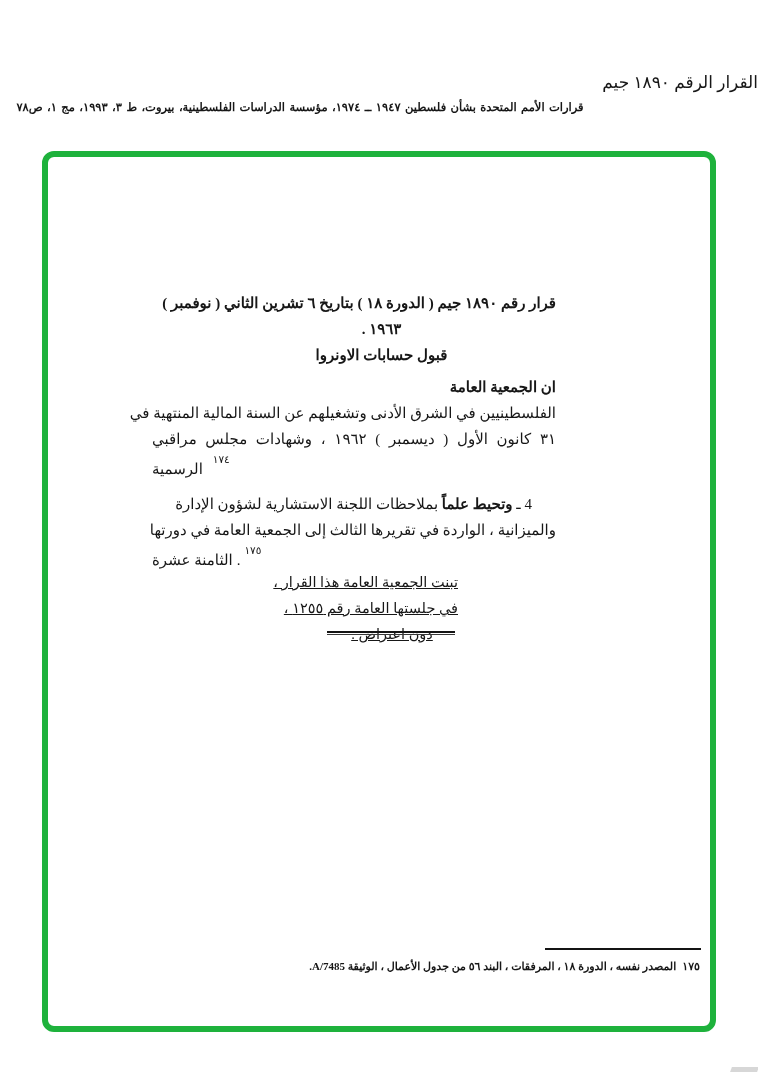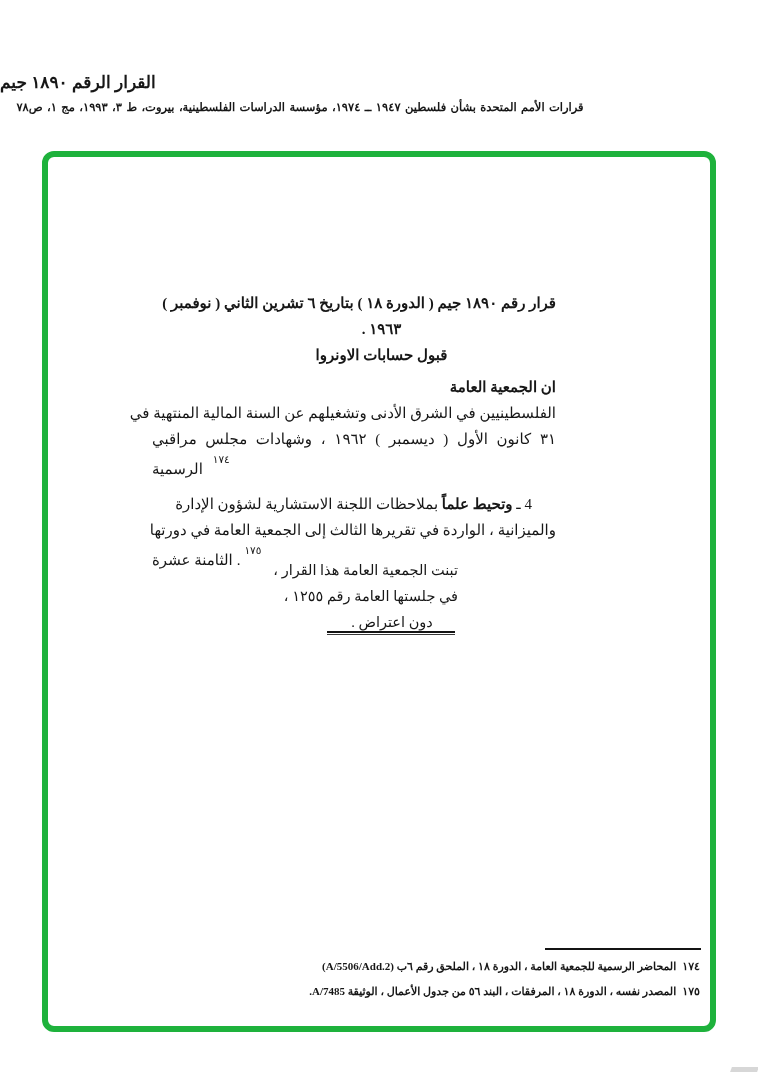--- a/index.html
+++ b/index.html
@@ -5,22 +5,22 @@
   html,body{margin:0;padding:0;background:#ffffff;}
   body{
     width:758px;height:1078px;position:relative;overflow:hidden;
     font-family:"Liberation Serif","DejaVu Serif",serif;
     color:#171717;
   }
   .abs{position:absolute;}
 
   
   .hdr-title{
-    top:72px;left:0;width:758px;text-align:left;
-    font-size:17px;font-weight:700;direction:rtl;
+    top:72px;left:0;width:758px;text-align:right;
+    font-size:17px;font-weight:400;direction:rtl;
     letter-spacing:.2px;
   }
   .hdr-source{
     top:100px;left:0;width:600px;text-align:center;
     font-size:11.5px;font-weight:700;direction:rtl;
     word-spacing:1.5px;white-space:nowrap;
   }
 
   
   .frame{
@@ -47,21 +47,21 @@
   .p1l1{padding:0 24px 0 62px;}
   .p2l1{padding:0 24px 0 33px;}
 
   
   .fnref-line{direction:ltr;text-align:left;}
   .fnref-line .ar{direction:rtl;unicode-bidi:isolate;}
   sup.ref{font-size:10.5px;position:relative;top:-5px;font-weight:400;}
   .gap-r{margin-left:10px;}
   .dot{margin:0 4px;}
 
-  .closing{left:326px;top:557px;width:132px;font-size:14.5px;line-height:26px;}
+  .closing{left:326px;top:569px;width:132px;font-size:14.5px;line-height:26px;text-decoration:underline;}
   .closing div{white-space:nowrap;}
   .cl{text-align:right;}
   .cl-center{text-align:center;}
 
   .rule{left:327px;top:631px;width:128px;height:2px;background:#141414;}
   .rule2{left:327px;top:634px;width:128px;height:1px;background:#3a3a3a;}
 
   
   .fnsep{left:545px;top:948px;width:156px;height:2px;background:#141414;}
   .footnotes{left:140px;top:954px;width:560px;font-size:11px;font-weight:700;line-height:25px;text-align:right;}
@@ -104,17 +104,16 @@
   <div class="cl">تبنت الجمعية العامة هذا القرار ،</div>
   <div class="cl">في جلستها العامة رقم ١٢٥٥ ،</div>
   <div class="cl-center">دون اعتراض .</div>
 </div>
 
 <div class="abs rule"></div>
 <div class="abs rule2"></div>
 
 <div class="abs fnsep"></div>
 <div class="abs footnotes rtl">
-  <div class="fn"><span class="fn-num">١٧٤</span><span>المحاضر الرسمية للجمعية العامة ، الدورة ١٨ ، الملحق رقم ٦ب </span><span class="ltr">(A/5506/Add.2)</span><span></span></div>
   <div class="fn"><span class="fn-num">١٧٥</span><span>المصدر نفسه ، الدورة ١٨ ، المرفقات ، البند ٥٦ من جدول الأعمال ، الوثيقة </span><span class="ltr">A/7485</span><span>.</span></div>
 </div>
 
 <div class="abs corner-mark"></div>
 
 </body></html>

